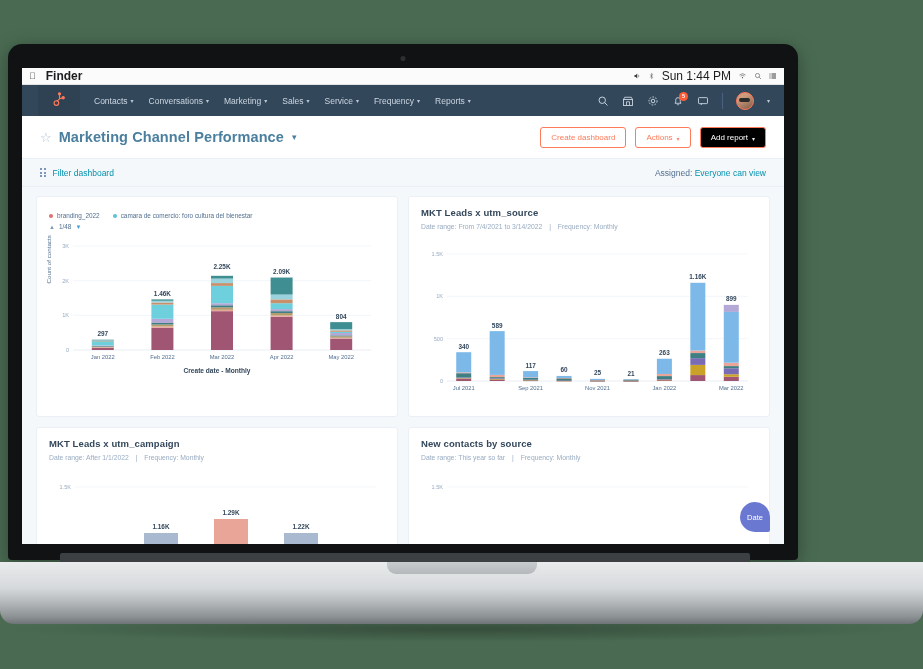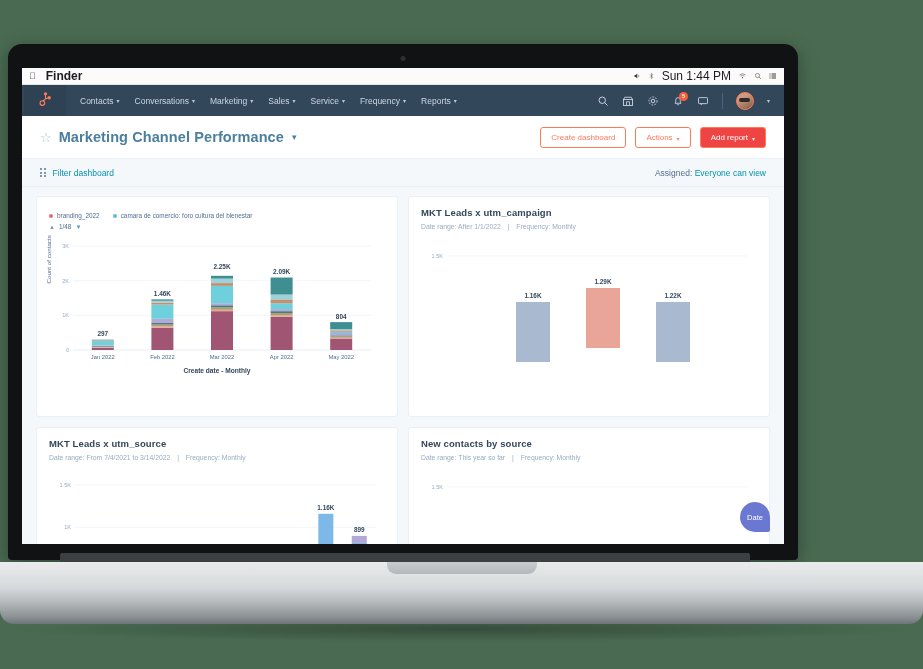--- a/index.html
+++ b/index.html
@@ -61,21 +61,21 @@
   .macbar .apple { font-size: 9px; margin-right: 10px; }
   .macbar .app-name { font-weight: bold; font-size: 12px; }
   .macbar .spacer { flex: 1; }
   .macbar .mb-item { margin-left: 7px; font-size: 8px; opacity: .85; display:flex; align-items:center;}
   .macbar .mb-time { margin-left: 7px; font-size: 12px; }
 
   
   .hs-nav {
     height: 31px; background: #33475b;
     display: flex; align-items: center;
-    padding: 0 10px 0 2px;
+    padding: 0 10px 0 16px;
   }
   .hs-logo {
     width: 42px; height: 31px;
     display: flex; align-items: center; justify-content: center;
     background: #2e4254;
   }
   .hs-logo svg { width: 17px; height: 17px; }
   .nav-items { display: flex; align-items: center; gap: 15px; margin-left: 14px; }
   .nav-item {
     color: #cbd6e2; font-size: 8.5px; display: flex; align-items: center; gap: 3px;
@@ -112,21 +112,21 @@
   .page-title {
     color: #4a7f9e; font-size: 14.5px; font-weight: bold; letter-spacing: .1px;
   }
   .title-caret { color: #4a7f9e; font-size: 9px; margin-left: 8px; cursor: pointer; }
   .header-actions { margin-left: auto; display: flex; align-items: center; gap: 9px; }
   .btn {
     font-size: 8px; border-radius: 3px; padding: 5px 10px; cursor: pointer;
     white-space: nowrap; display: flex; align-items: flex-end; gap: 4px;
   }
   .btn-outline { border: 1px solid #ff7a59; color: #ff7a59; background: #fff; }
-  .btn-primary { background: #ef4444; color: #fff; border: 1px solid #ff7a59; }
+  .btn-primary { background: #000000; color: #fff; border: 1px solid #ff7a59; }
 
   
   .filter-bar {
     background: #f5f8fa; height: 28px; display: flex; align-items: center;
     padding: 0 18px; border-bottom: 1px solid #eaf0f6;
   }
   .filter-left { display: flex; align-items: center; gap: 7px; cursor: pointer; }
   .grid-icon { display:grid; grid-template-columns: repeat(2,2px); gap:1.5px; }
   .grid-icon i { width:2px; height:2px; background:#7c98b6; display:block; border-radius:0; }
   .filter-label { color: #0091ae; font-size: 8.5px; }
@@ -434,43 +434,20 @@
                 <rect x="281.2" y="101.40533333333333" width="22" height="0.86666666666666" fill="#3d7f82"></rect>
                 <rect x="281.2" y="98.97866666666667" width="22" height="2.4266666666666623" fill="#b3a8d6"></rect>
                 <rect x="281.2" y="97.76533333333333" width="22" height="1.2133333333333383" fill="#6ecfdd"></rect>
                 <rect x="281.2" y="96.37866666666666" width="22" height="1.3866666666666703" fill="#c98f6a"></rect>
                 <rect x="281.2" y="95.16533333333334" width="22" height="1.213333333333324" fill="#9ad3dd"></rect>
                 <rect x="281.2" y="88.128" width="22" height="7.037333333333336" fill="#3f8e91"></rect>
                 <text x="292.2" y="84.628" text-anchor="middle" class="val-text">804</text>
                 <text x="292.2" y="125" text-anchor="middle" class="cat-text">May 2022</text>
               </svg>
             <div class="xlabel-axis">Create date - Monthly</div>
-          </div>
-        </div>
-
-        <div class="card">
-          <div class="card-title">MKT Leads x utm_campaign</div>
-          <div class="card-sub">
-            <span>Date range:</span>
-            <span>After 1/1/2022</span>
-            <span class="sep">|</span>
-            <span>Frequency:</span>
-            <span>Monthly</span>
-          </div>
-          <div class="chart-wrap" style="margin-top:16px">
-            <svg class="chart" id="chart2" width="335" height="120" viewBox="0 0 335 120">
-                <line x1="26" y1="10" x2="327" y2="10" class="gridline"></line>
-                <text x="22" y="12" text-anchor="end" class="tick-text">1.5K</text>
-                <text x="112" y="52" text-anchor="middle" class="val-text">1.16K</text>
-                <rect x="95" y="56" width="34" height="60" fill="#a9b9cf"></rect>
-                <text x="182" y="38" text-anchor="middle" class="val-text">1.29K</text>
-                <rect x="165" y="42" width="34" height="60" fill="#e8a598"></rect>
-                <text x="252" y="52" text-anchor="middle" class="val-text">1.22K</text>
-                <rect x="235" y="56" width="34" height="60" fill="#a9b9cf"></rect>
-              </svg>
           </div>
         </div>
 
         <div class="card">
           <div class="card-title">MKT Leads x utm_source</div>
           <div class="card-sub">
             <span>Date range:</span>
             <span>From 7/4/2021 to 3/14/2022</span>
             <span class="sep">|</span>
             <span>Frequency:</span>
@@ -553,20 +530,43 @@
                 <rect x="302.77777777777777" y="122.712" width="15" height="3.3866666666666703" fill="#e8a598"></rect>
                 <rect x="302.77777777777777" y="71.91199999999999" width="15" height="50.80000000000001" fill="#7cb9e8"></rect>
                 <rect x="302.77777777777777" y="64.88466666666666" width="15" height="7.027333333333331" fill="#b3a8d6"></rect>
                 <text x="310.27777777777777" y="61.38466666666666" text-anchor="middle" class="val-text">899</text>
                 <text x="310.27777777777777" y="150" text-anchor="middle" class="cat-text">Mar 2022</text>
               </svg>
           </div>
         </div>
 
         <div class="card">
+          <div class="card-title">MKT Leads x utm_campaign</div>
+          <div class="card-sub">
+            <span>Date range:</span>
+            <span>After 1/1/2022</span>
+            <span class="sep">|</span>
+            <span>Frequency:</span>
+            <span>Monthly</span>
+          </div>
+          <div class="chart-wrap" style="margin-top:16px">
+            <svg class="chart" id="chart2" width="335" height="120" viewBox="0 0 335 120">
+                <line x1="26" y1="10" x2="327" y2="10" class="gridline"></line>
+                <text x="22" y="12" text-anchor="end" class="tick-text">1.5K</text>
+                <text x="112" y="52" text-anchor="middle" class="val-text">1.16K</text>
+                <rect x="95" y="56" width="34" height="60" fill="#a9b9cf"></rect>
+                <text x="182" y="38" text-anchor="middle" class="val-text">1.29K</text>
+                <rect x="165" y="42" width="34" height="60" fill="#e8a598"></rect>
+                <text x="252" y="52" text-anchor="middle" class="val-text">1.22K</text>
+                <rect x="235" y="56" width="34" height="60" fill="#a9b9cf"></rect>
+              </svg>
+          </div>
+        </div>
+
+        <div class="card">
           <div class="card-title">New contacts by source</div>
           <div class="card-sub">
             <span>Date range:</span>
             <span>This year so far</span>
             <span class="sep">|</span>
             <span>Frequency:</span>
             <span>Monthly</span>
           </div>
           <div class="chart-wrap" style="margin-top:16px">
             <svg class="chart" id="chart3" width="335" height="120" viewBox="0 0 335 120">

